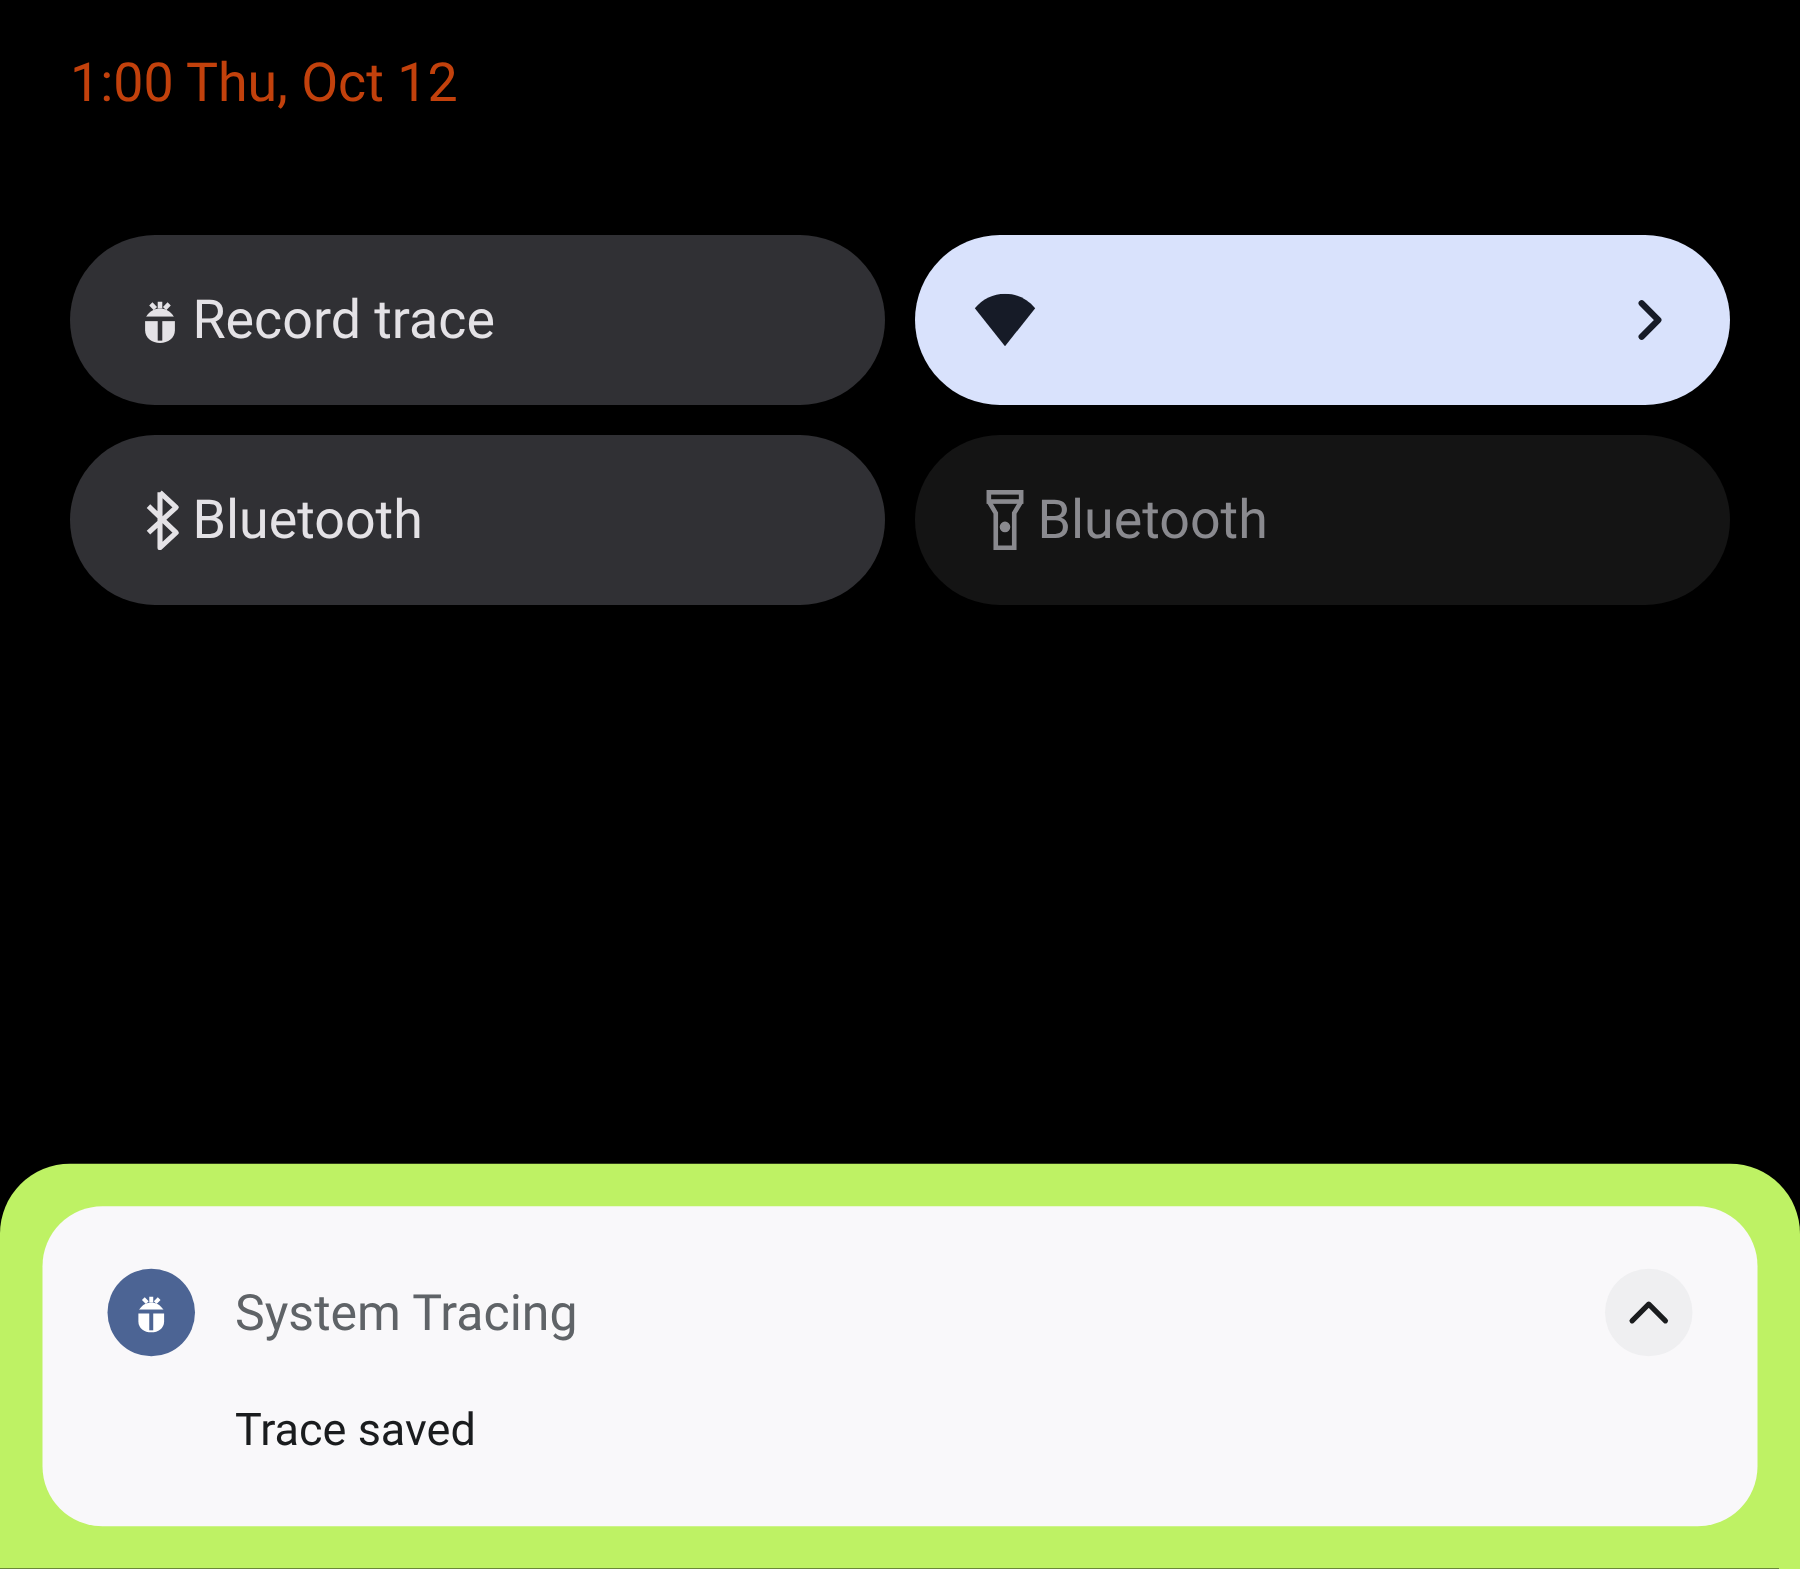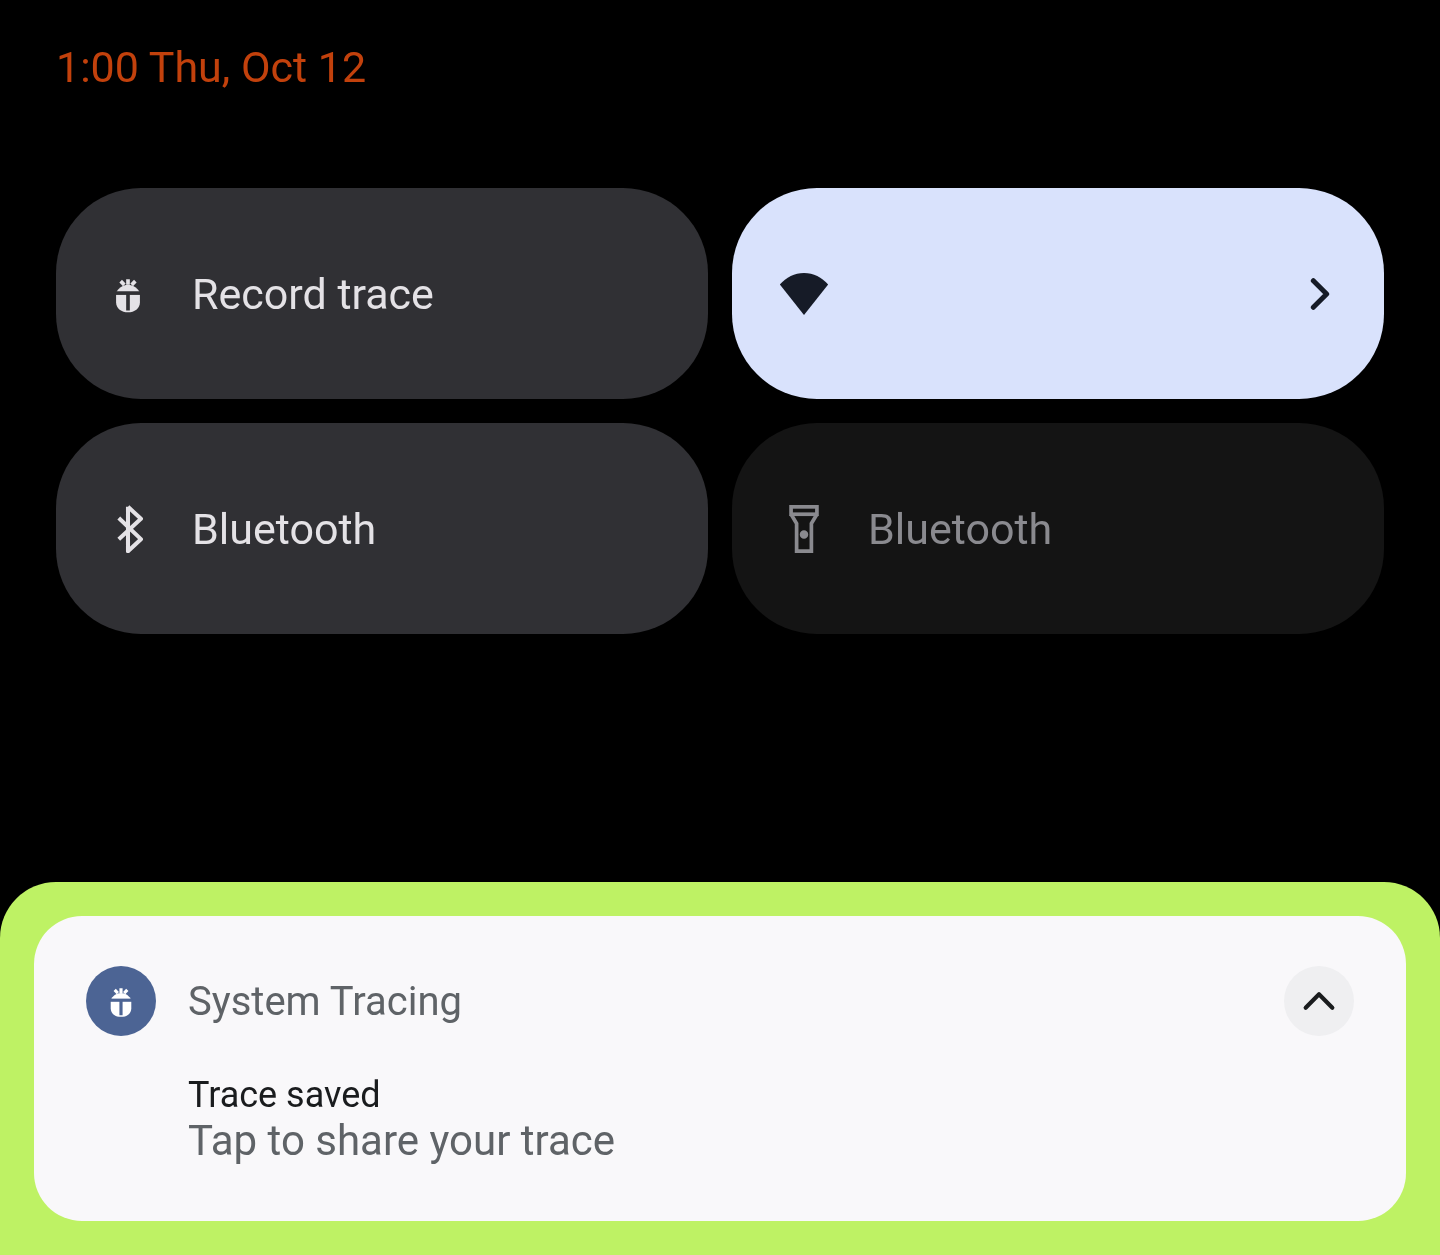--- a/index.html
+++ b/index.html
@@ -37,24 +37,23 @@
     }
     .qs-grid {
       display: grid;
       grid-template-columns: 1fr 1fr;
       gap: 24px;
       padding: 96px 56px 0 56px;
     }
     .qs-tile {
       display: flex;
       align-items: center;
-      height: 211px;
+      height: 136px;
       border-radius: 85px;
       padding: 0 46px;
-      gap: 38px;
       position: relative;
     }
     .qs-tile.inactive {
       background: #303034;
       color: #e4e2e6;
     }
     .qs-tile.active {
       background: #d9e2fc;
       color: #161b27;
     }
@@ -215,16 +214,15 @@
       </span>
       <span class="notif-app-name">System Tracing</span>
     </div>
     <div class="notif-collapse">
       <svg width="34" height="20" viewBox="0 0 20 12">
           <path d="M2 10l8-8 8 8" stroke="#1a1c1e" stroke-width="2.5" fill="none" stroke-linecap="round" stroke-linejoin="round"></path>
         </svg>
     </div>
     <div class="notif-body">
       <div class="notif-title">Trace saved</div>
-      <div class="notif-text">Tap to share your trace</div>
     </div>
   </div>
 </div>
 
 </body></html>

